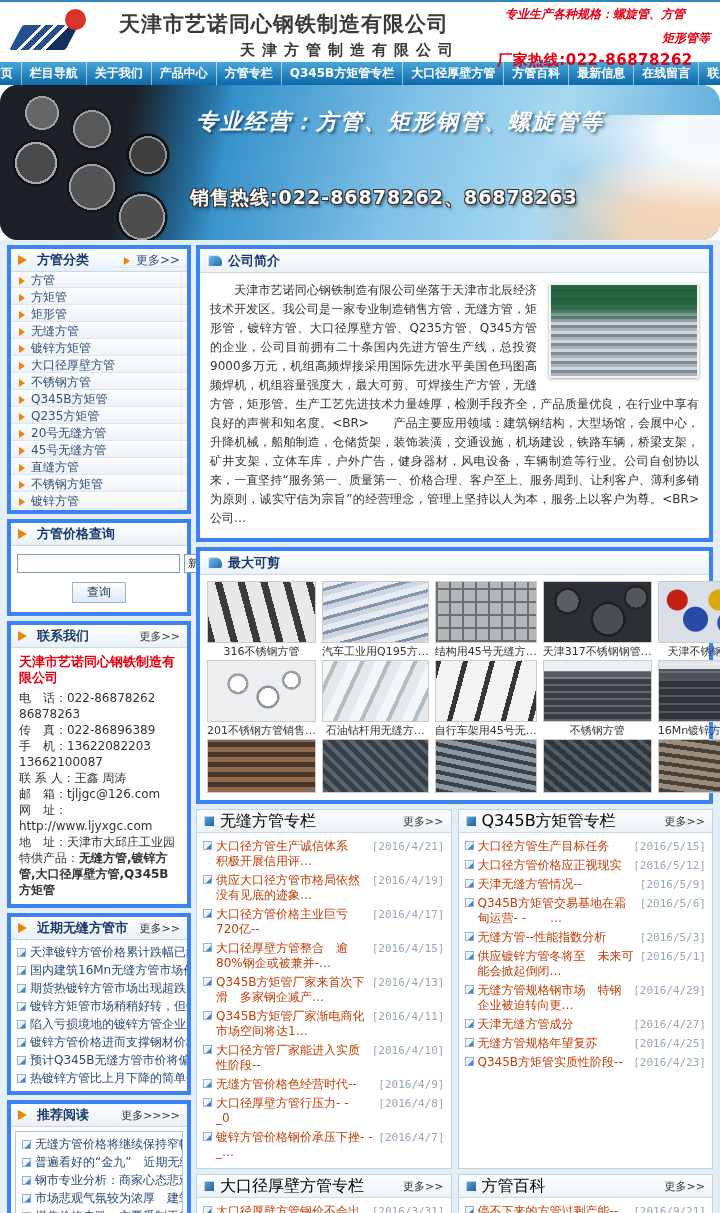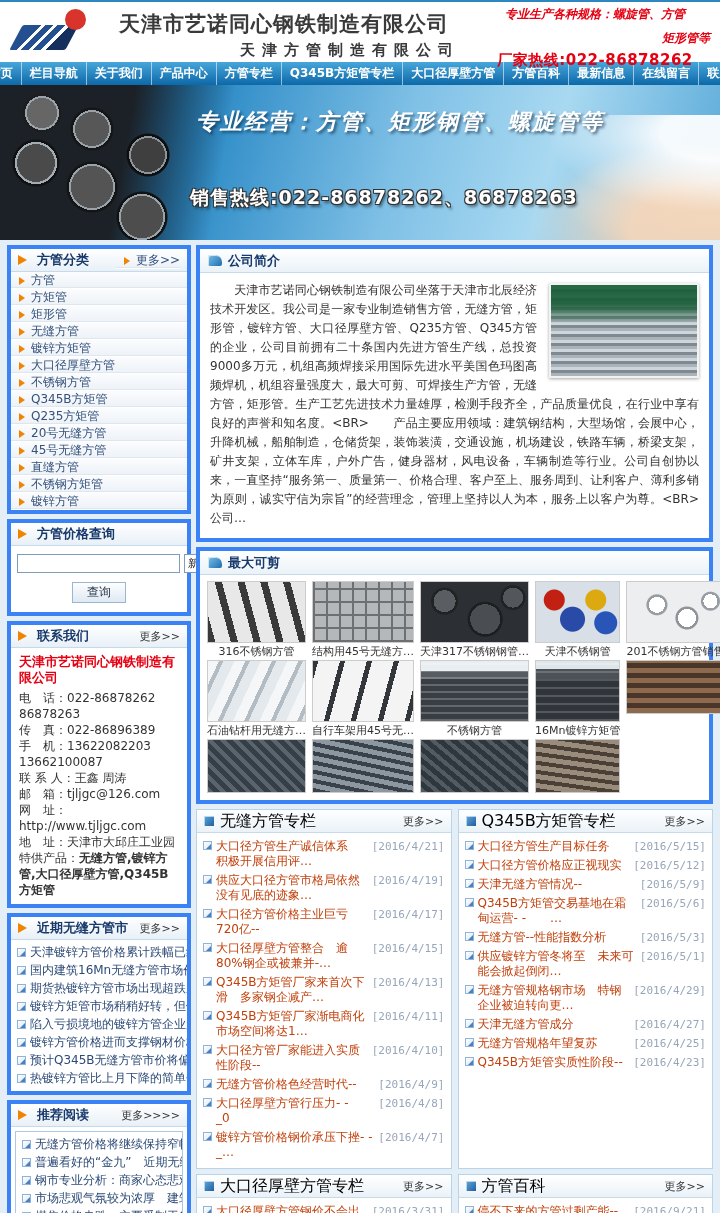--- a/index.html
+++ b/index.html
@@ -22,21 +22,21 @@
   .s2{font-size:12px;font-weight:bold;font-style:italic;padding-left:78px;margin-top:7px;text-align:right;}
   .s3{font-size:15px;font-weight:bold;margin-top:4px;letter-spacing:.5px;}
 
   
   nav{height:23px;background:linear-gradient(#47a6da,#0d68a8);display:flex;align-items:center;justify-content:center;}
   nav a{color:#fff;font-size:12px;font-weight:bold;padding:0 8px;white-space:nowrap;line-height:23px;}
   nav a + a{border-left:1px solid rgba(255,255,255,.55);}
 
   
   .banner{position:relative;height:155px;overflow:hidden;
-    background:linear-gradient(105deg,#0a66a8 0%,#2b8ac6 28%,#7fc0e6 55%,#a9d9f1 75%,#57a8d8 100%);}
+    background:linear-gradient(105deg,#0a66a8 0%,#2b8ac6 28%,#7fc0e6 55%,#a9d9f1 75%,#57a8d8 100%);border-radius:18px;}
   .pipes{position:absolute;left:0;top:0;width:235px;height:155px;
     background:
       radial-gradient(circle at 42px 28px,#666 0 15px,#9aa4ac 15px 17px,#1d1d1d 17px 19px,transparent 20px),
       radial-gradient(circle at 92px 44px,#575757 0 17px,#98a2aa 17px 19px,#161616 19px 21px,transparent 22px),
       radial-gradient(circle at 36px 78px,#4a4a4a 0 19px,#a2acb4 19px 21px,#111 21px 23px,transparent 24px),
       radial-gradient(circle at 92px 102px,#545454 0 21px,#98a2aa 21px 23px,#141414 23px 25px,transparent 26px),
       radial-gradient(circle at 148px 70px,#3f3f3f 0 17px,#8b959d 17px 19px,#0f0f0f 19px 21px,transparent 22px),
       radial-gradient(circle at 142px 132px,#4d4d4d 0 21px,#98a2aa 21px 23px,#121212 23px 25px,transparent 26px),
       linear-gradient(100deg,#1c2127 0 52%,rgba(22,32,42,.45) 72%,transparent 90%);}
   .shake{position:absolute;right:0;bottom:0;width:235px;height:125px;
@@ -228,21 +228,21 @@
           <span class="s-t">联系我们</span>
           <a class="more">更多&gt;&gt;</a>
         </div>
         <div class="ct-body">
           <div class="ct-co">天津市艺诺同心钢铁制造有限公司</div>
           <div class="ct-row"><span class="l">电　话：</span><span class="v">022-86878262 86878263</span></div>
           <div class="ct-row"><span class="l">传　真：</span><span class="v">022-86896389</span></div>
           <div class="ct-row"><span class="l">手　机：</span><span class="v">13622082203 13662100087</span></div>
           <div class="ct-row"><span class="l">联 系 人：</span><span class="v">王鑫 周涛</span></div>
           <div class="ct-row"><span class="l">邮　箱：</span><span class="v">tjljgc@126.com</span></div>
-          <div class="ct-row"><span class="l">网　址：</span><a class="v">http://www.tjljgc.com</a></div>
+          <div class="ct-row"><span class="l">网　址：</span><a class="v">http://www.ljyxgc.com</a></div>
           <div class="ct-row"><span class="l">地　址：</span><span class="v">天津市大邱庄工业园</span></div>
           <div class="ct-row sp"><span class="l">特供产品：</span><span class="v">无缝方管,镀锌方管,大口径厚壁方管,Q345B方矩管</span></div>
         </div>
       </div>
 
       <div class="box">
         <div class="s-hd">
           <span class="arr"></span>
           <span class="s-t">近期无缝方管市</span>
           <a class="more">更多&gt;&gt;</a>
@@ -334,20 +334,24 @@
       <div class="box">
         <div class="m-hd">
           <i class="mico"></i>
           <span class="m-t">最大可剪</span>
         </div>
         <div class="show-body">
           <div class="pgrid">
             <div>
                 <div class="pm t1"></div>
                 <div class="pc">316不锈钢方管</div>
+              </div>
+            <div>
+                <div class="pm t2"></div>
+                <div class="pc">汽车工业用Q195方…</div>
               </div>
             <div>
                 <div class="pm t3"></div>
                 <div class="pc">结构用45号无缝方…</div>
               </div>
             <div>
                 <div class="pm t4"></div>
                 <div class="pc">天津317不锈钢钢管…</div>
               </div>
             <div>

